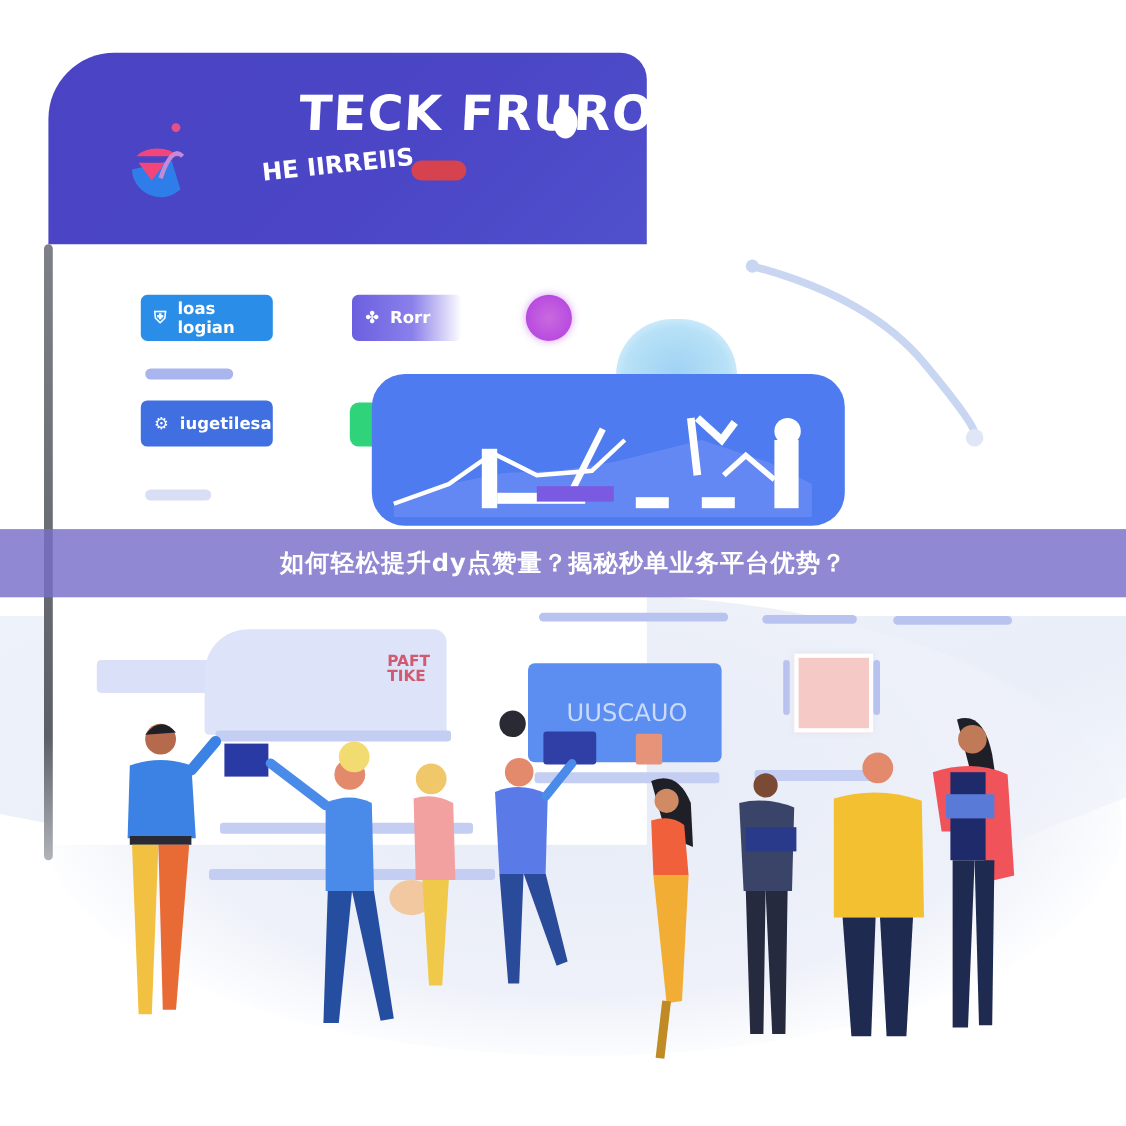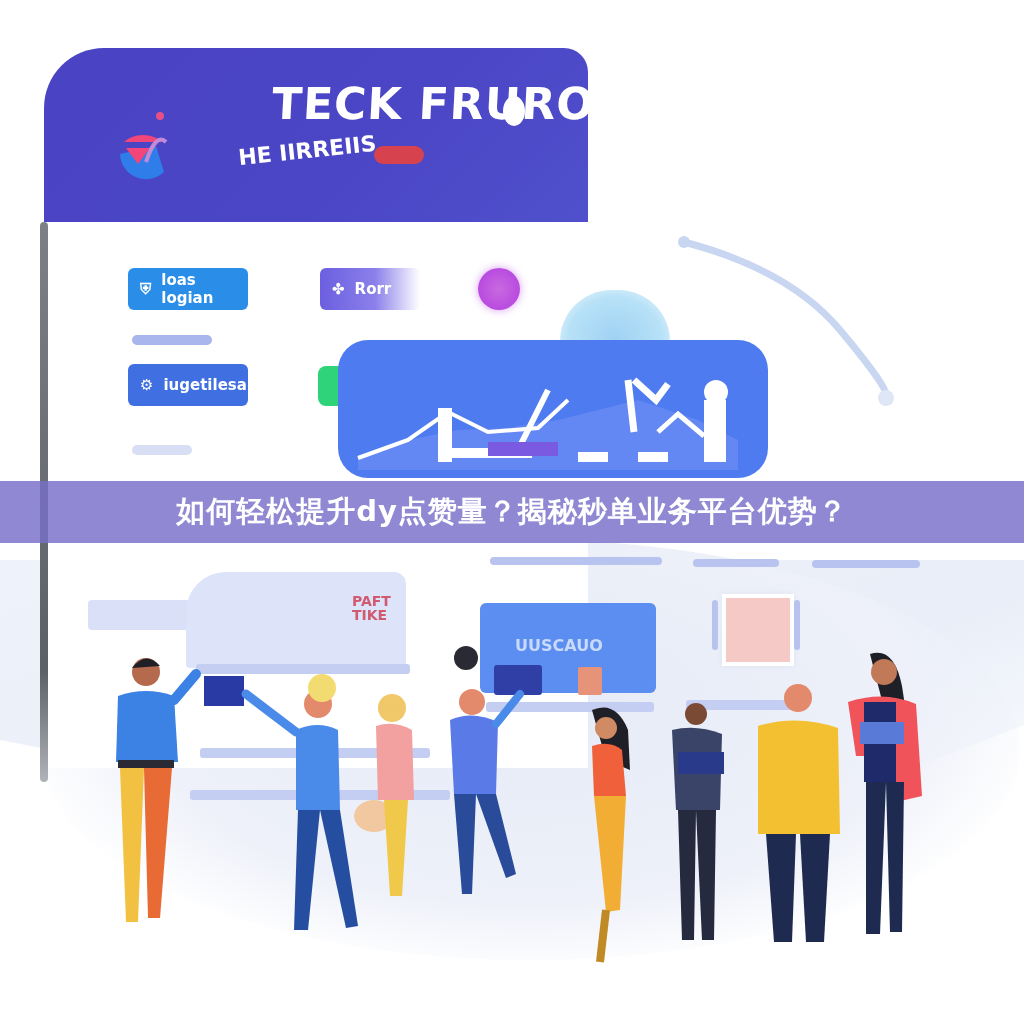--- a/index.html
+++ b/index.html
@@ -28,31 +28,31 @@
   .purple-badge{left:478px;top:268px;width:42px;height:42px;border-radius:50%;background:radial-gradient(circle,#c86adf 0%,#b94be0 70%);box-shadow:0 0 8px #d69cf0;}
   .green-tab{left:318px;top:366px;width:24px;height:40px;background:#2fd47a;border-radius:8px 0 0 8px;}
   
   .cloud{left:560px;top:290px;width:110px;height:70px;border-radius:55px 55px 20px 20px;background:radial-gradient(ellipse at 50% 70%,#9fd2f3 0%,#b7e1f7 60%,rgba(255,255,255,0) 100%);}
   
   .chart-card{left:338px;top:340px;width:430px;height:138px;background:#4f7bf0;border-radius:30px;overflow:hidden;}
   
   .connector{left:670px;top:230px;width:260px;height:200px;}
   
   .banner{left:0;top:481px;width:1024px;height:62px;background:rgba(120,110,200,0.82);display:flex;align-items:center;justify-content:center;}
-  .banner-text{color:#ffffff;font-size:29px;font-weight:bold;letter-spacing:1px;font-family:"DejaVu Sans",sans-serif;}
+  .banner-text{color:#ffffff;font-size:22px;font-weight:bold;letter-spacing:1px;font-family:"DejaVu Sans",sans-serif;}
   
   .line-bar{height:8px;border-radius:4px;background:#b9c3ef;}
   .lb-1{left:490px;top:557px;width:172px;}
   .lb-2{left:693px;top:559px;width:86px;}
   .lb-3{left:812px;top:560px;width:108px;}
   .slab-body{left:186px;top:572px;width:220px;height:96px;background:#dde4fa;border-radius:40px 12px 4px 4px;}
   .slab-neck{left:88px;top:600px;width:120px;height:30px;background:#d9e0f8;border-radius:4px;}
   .slab-text{left:352px;top:594px;color:#d05a70;font-size:14px;font-weight:bold;line-height:14px;width:30px;}
   .monitor{left:480px;top:603px;width:176px;height:90px;background:#5b8ef0;border-radius:6px;}
-  .monitor-text{left:515px;top:636px;color:#c9dafc;font-size:16px;font-weight:bold;}
+  .monitor-text{left:515px;top:636px;color:#c9dafc;font-size:22px;font-weight:normal;}
   .monitor-screen{left:494px;top:665px;width:48px;height:30px;background:#2f3fa6;border-radius:3px;}
   .monitor-tile{left:578px;top:667px;width:24px;height:28px;background:#e6937a;border-radius:2px;}
   .picture{left:722px;top:594px;width:64px;height:64px;background:#f5c9c6;border:4px solid #ffffff;box-shadow:0 0 6px #dfe3f2;}
   .picture-side{top:600px;width:6px;height:50px;background:#b8c2ef;border-radius:3px;}
   .shelf{height:10px;background:#c4cdf2;border-radius:3px;}
   
   .person{position:absolute;}
 </style>
 </head>
 <body>

